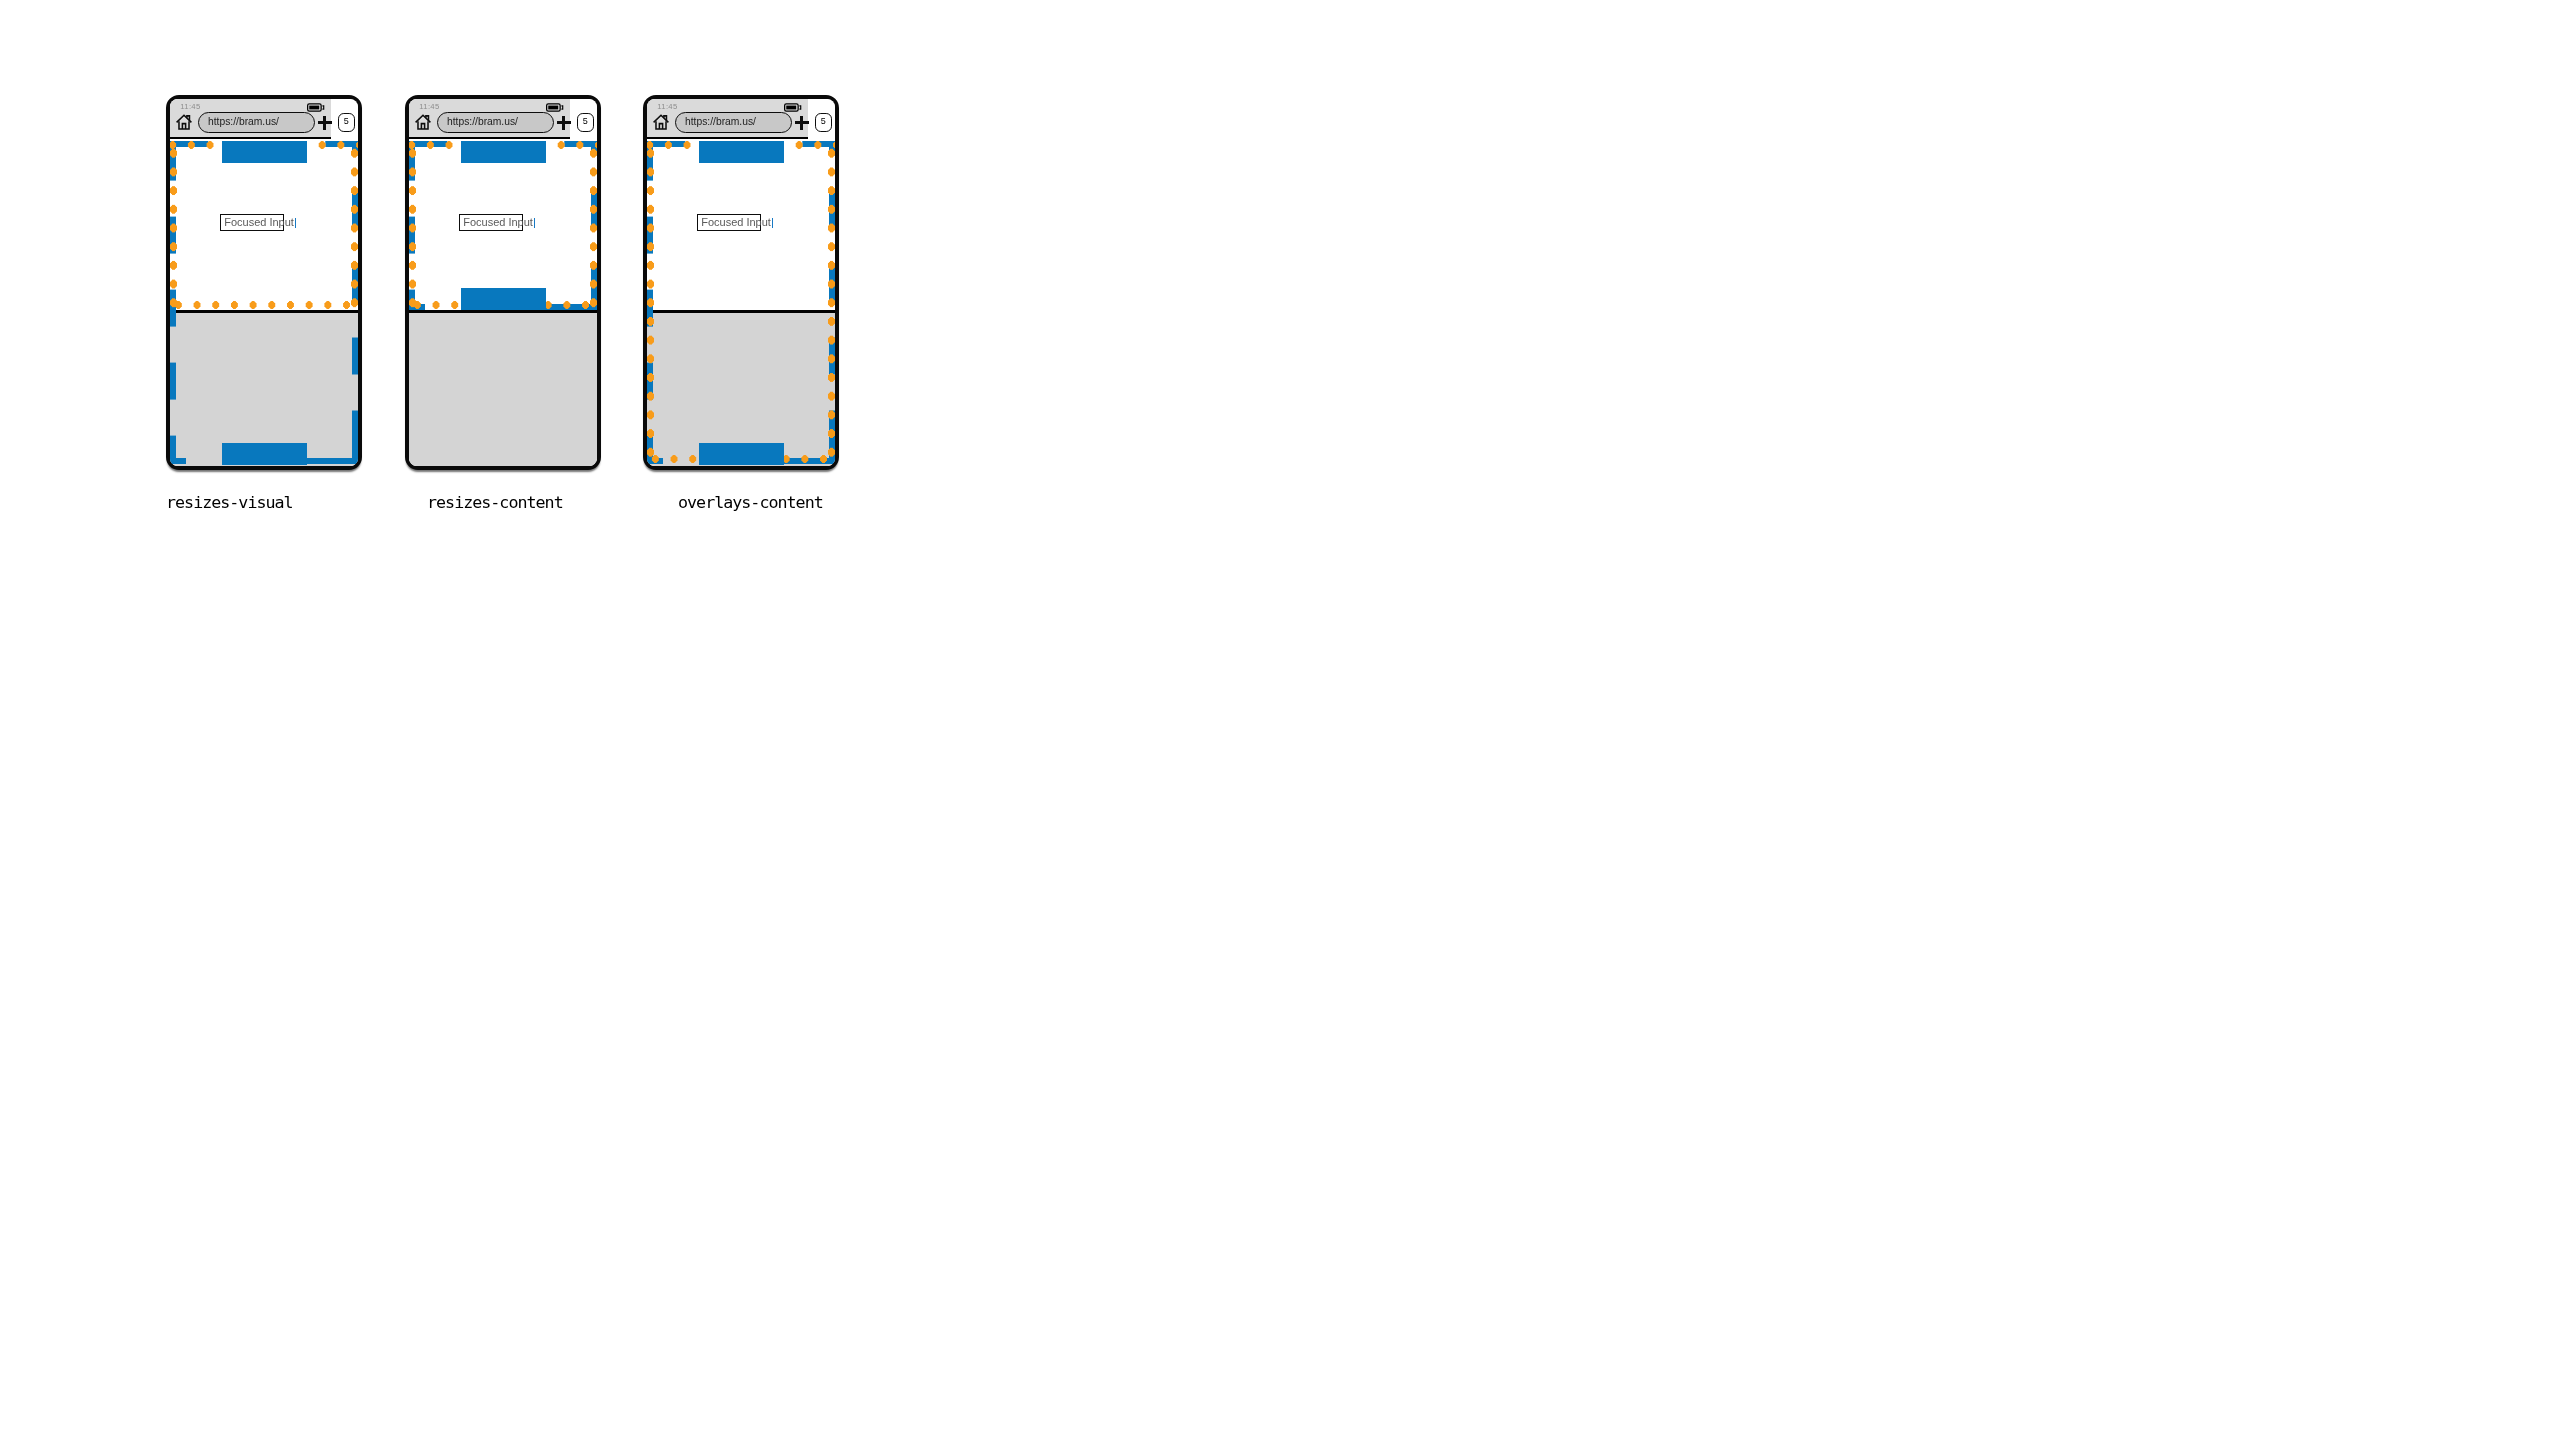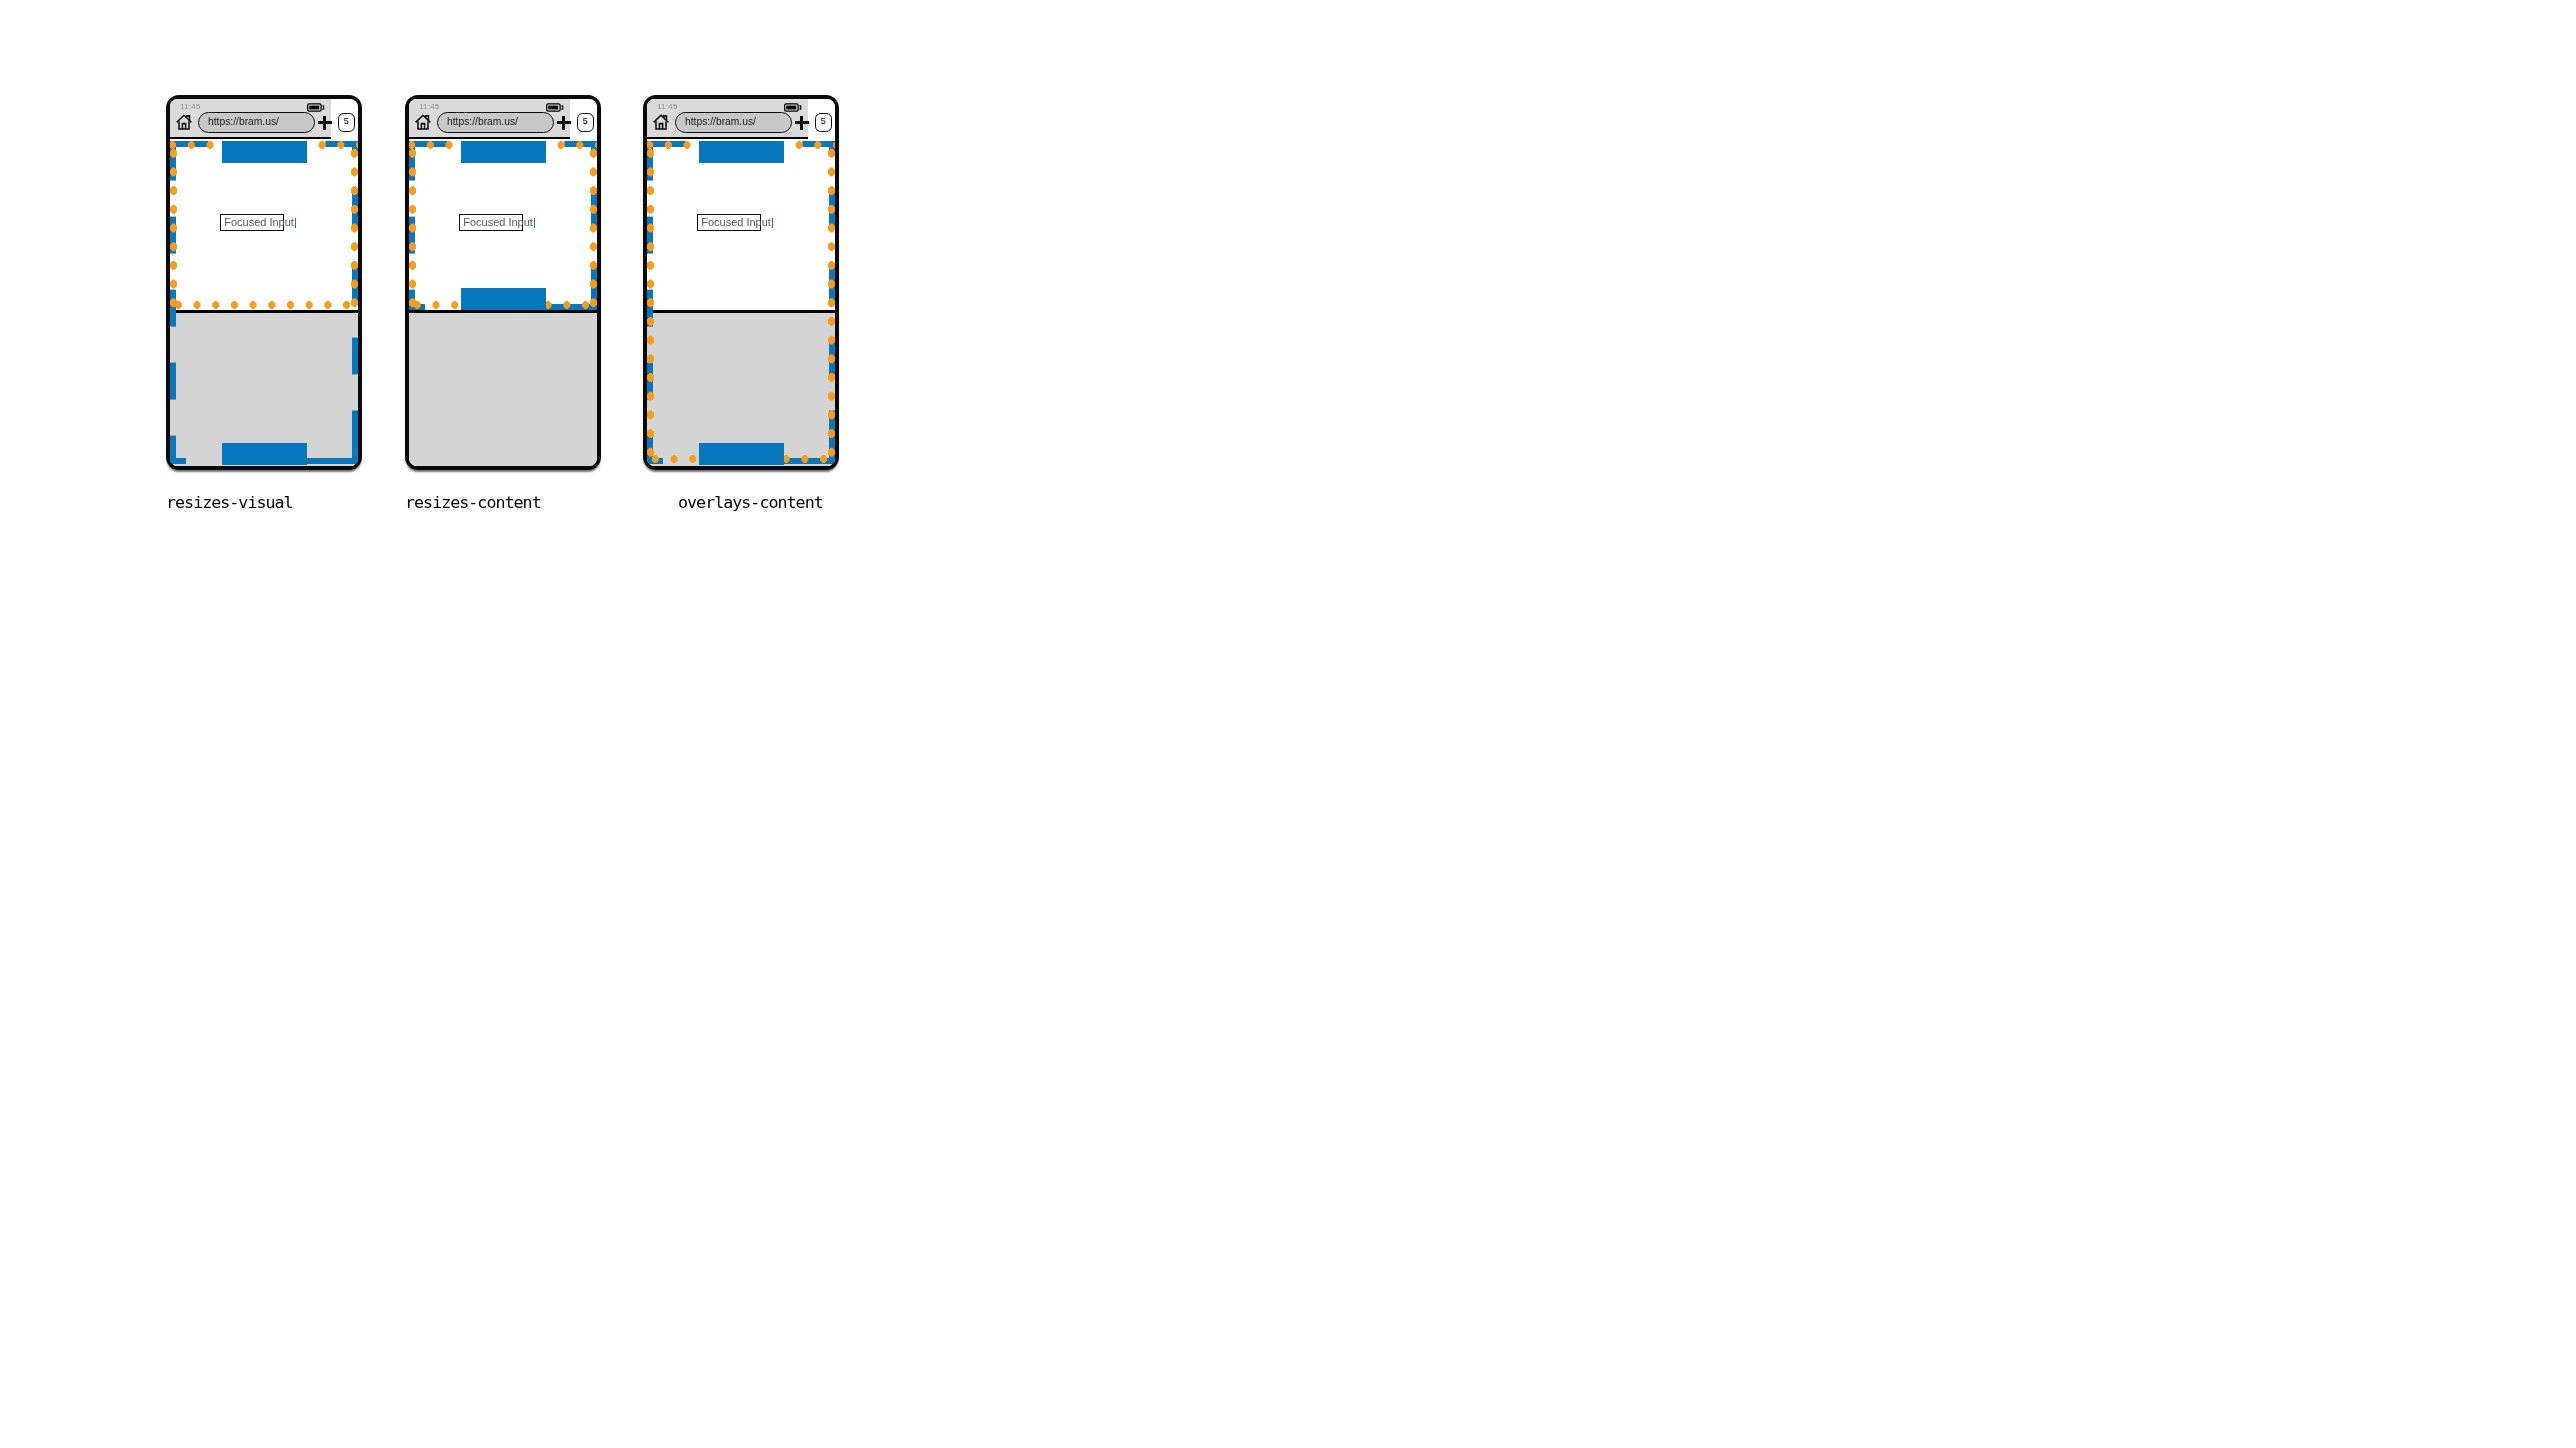--- a/index.html
+++ b/index.html
@@ -213,17 +213,17 @@
         <div class="pill">
           <span>https://bram.us/</span>
         </div>
         <div class="plusbtn"></div>
         <div class="tabbtn"><span>5</span></div>
       </div>
     </div>
   </div>
 
   <div class="caption" style="left:166px">resizes-visual</div>
-  <div class="caption" style="left:405px">resizes-content</div>
+  <div class="caption" style="left:427px">resizes-content</div>
   <div class="caption" style="left:678px">overlays-content</div>
 
 </div>
 
 
 </body></html>

